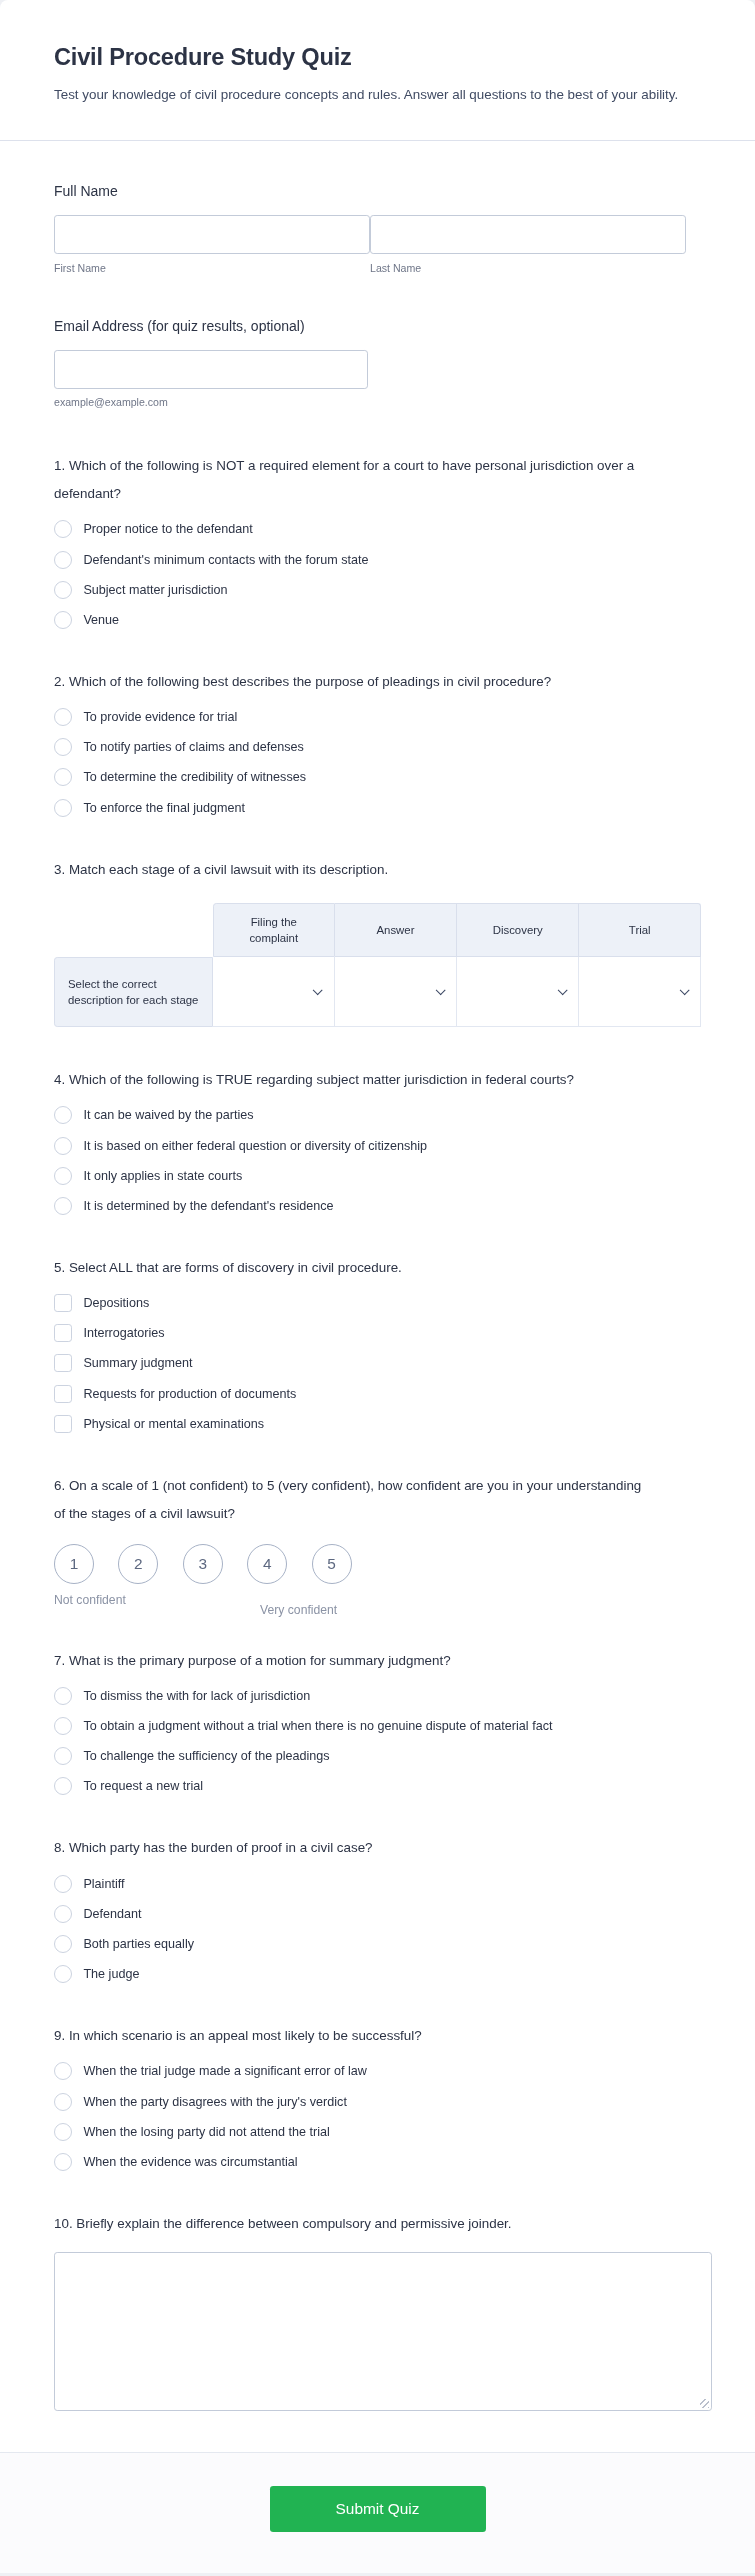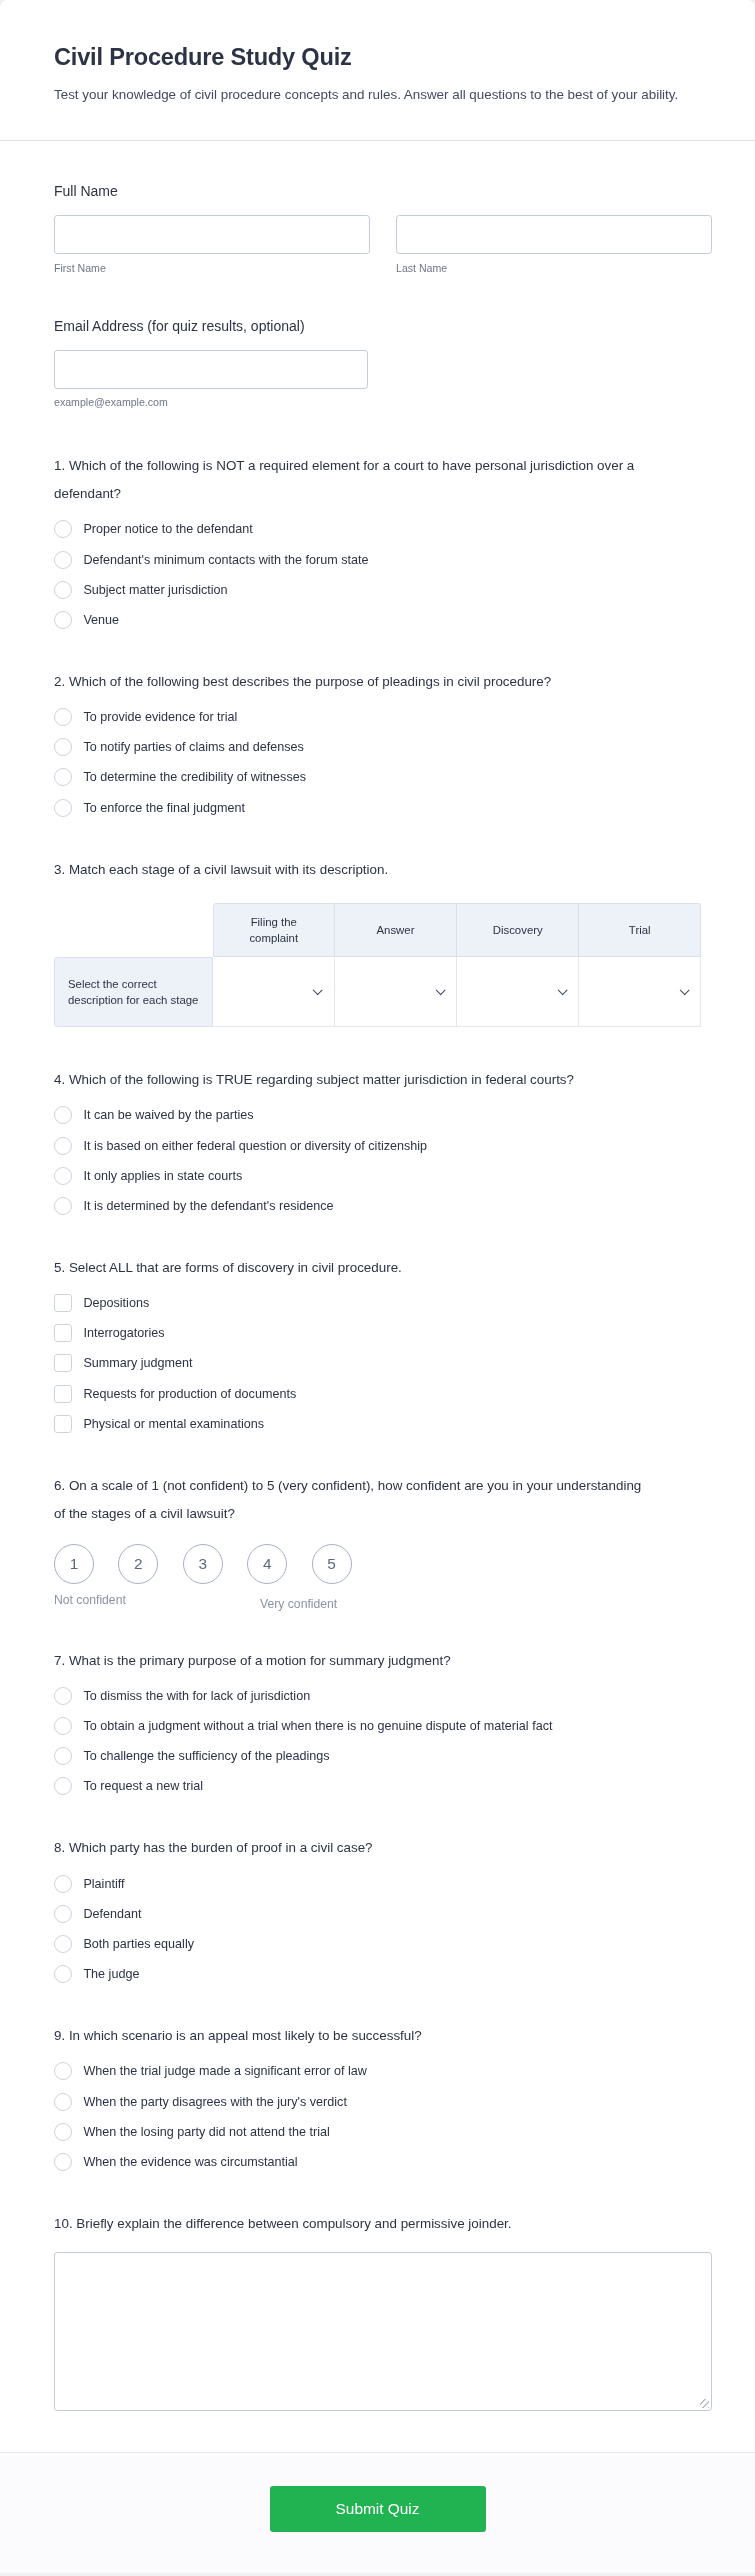--- a/index.html
+++ b/index.html
@@ -36,21 +36,21 @@
   }
   
   .form-body { padding: 42px 54px 1.6px 54px; }
   .field { margin-bottom: 44px; }
   .field-label {
     font-size: 14px;
     font-weight: 500;
     color: #2c3345;
     margin-bottom: 16.2px;
   }
-  .name-row { display: flex; gap: 26px; }
+  .name-row { display: flex; }
   .name-col { width: 316px; }
   .text-input {
     display: block;
     width: 316px;
     height: 39px;
     border: 0.8px solid #c3cbd9;
     border-radius: 3.2px;
     background: #fff;
     outline: none;
     font-family: "Liberation Sans", sans-serif;
@@ -166,21 +166,21 @@
     cursor: pointer;
   }
   .scale-labels {
     position: relative;
     height: 14.6px;
     margin-top: 9px;
     font-size: 12.2px;
     color: #8b93a5;
   }
   .scale-label-min { position: absolute; left: 0; top: 0; }
-  .scale-label-max { position: absolute; left: 206px; top: 4px; }
+  .scale-label-max { position: absolute; left: 206px; top: 10px; }
   
   .textarea-wrap { position: relative; width: 658px; margin-top: 14.6px; }
   .long-textarea {
     display: block;
     width: 658px;
     height: 159px;
     border: 0.8px solid #c3cbd9;
     border-radius: 3.2px;
     background: #fff;
     resize: none;

